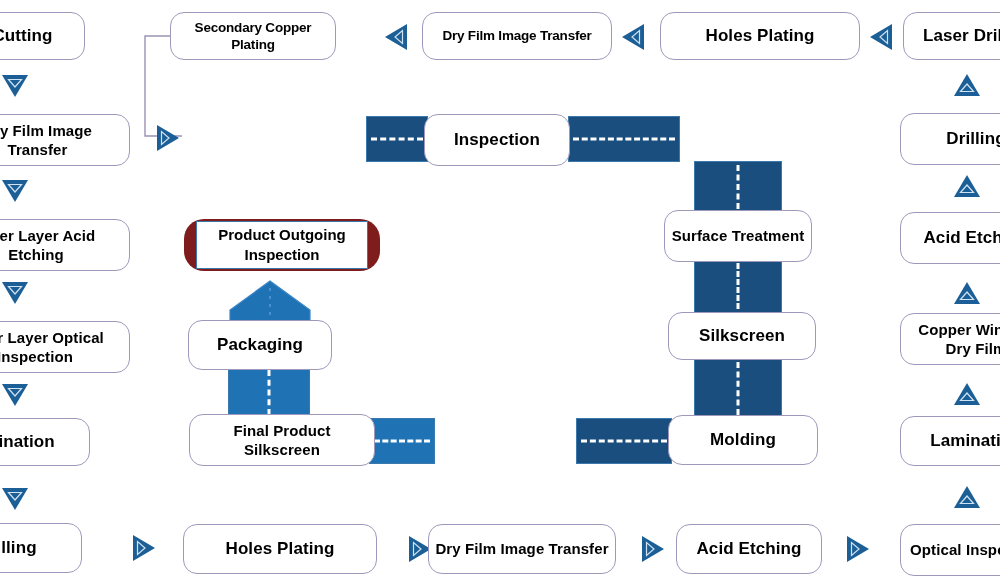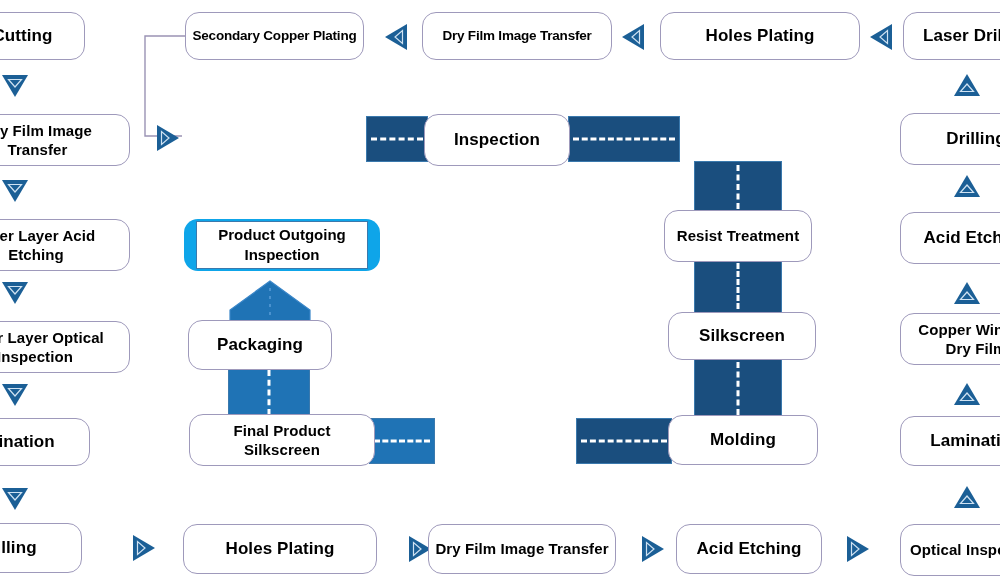--- a/index.html
+++ b/index.html
@@ -32,22 +32,22 @@
   }
   .node.cond{letter-spacing:-.2px;font-stretch:condensed;}
   .node.big{font-size:17px;}
   .node.med{font-size:15px;}
   .node.sml{font-size:13.5px;}
 
   
   .node-hl{
     position:absolute;
     box-sizing:border-box;
-    background:#0ea5e9;
-    border-radius:14px;
+    background:#7f1d1d;
+    border-radius:20px;
     z-index:7;
     display:flex;align-items:center;justify-content:center;
   }
   .node-hl .inner{
     position:absolute;
     left:12px;right:12px;top:2px;bottom:2px;
     background:#ffffff;
     border:1px solid #3a79ad;
     display:flex;align-items:center;justify-content:center;
     text-align:center;
@@ -134,21 +134,21 @@
     <span>Cutting</span>
   </div>
 
   <div class="tri" style="left:0px;top:73px;width:30px;height:26px;">
     <svg width="30" height="26" viewBox="0 0 30 26">
       <path d="M2 2 L28 2 L15 24 Z" fill="#1b5f96"></path>
       <path d="M8.5 6.5 L21.5 6.5 L15 14 Z" fill="none" stroke="#cfe2f2" stroke-width="1.2"></path>
     </svg>
   </div>
 
-  <div class="node cond sml" style="left:185px;top:12px;width:179px;height:48px;">
+  <div class="node cond sml" style="left:170px;top:12px;width:166px;height:48px;">
     <span>Secondary Copper Plating</span>
   </div>
 
   <div class="tri" style="left:383px;top:22px;width:26px;height:30px;">
     <svg width="26" height="30" viewBox="0 0 26 30">
       <path d="M24 2 L24 28 L2 15 Z" fill="#1b5f96"></path>
       <path d="M19.5 8.5 L19.5 21.5 L12 15 Z" fill="none" stroke="#cfe2f2" stroke-width="1.2"></path>
     </svg>
   </div>
 
@@ -224,21 +224,21 @@
     <span>Inner Layer Acid Etching</span>
   </div>
 
   <div class="node-hl" style="left:184px;top:219px;width:196px;height:52px;">
     <div class="inner">
       <span>Product Outgoing Inspection</span>
     </div>
   </div>
 
   <div class="node med" style="left:664px;top:210px;width:148px;height:52px;">
-    <span>Resist Treatment</span>
+    <span>Surface Treatment</span>
   </div>
 
   <div class="node big" style="left:900px;top:212px;width:152px;height:52px;">
     <span>Acid Etching</span>
   </div>
 
   <div class="tri" style="left:952px;top:280px;width:30px;height:26px;">
     <svg width="30" height="26" viewBox="0 0 30 26">
       <path d="M15 2 L28 24 L2 24 Z" fill="#1b5f96"></path>
       <path d="M15 12 L21.5 19.5 L8.5 19.5 Z" fill="none" stroke="#cfe2f2" stroke-width="1.2"></path>

